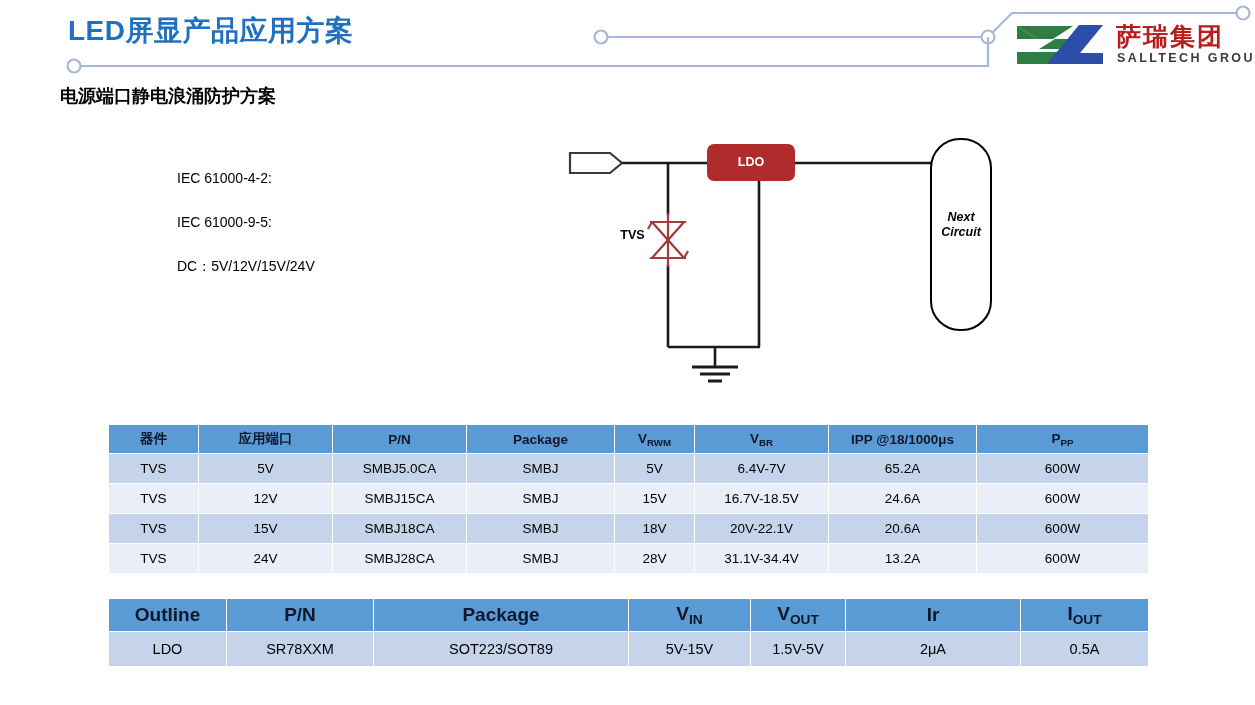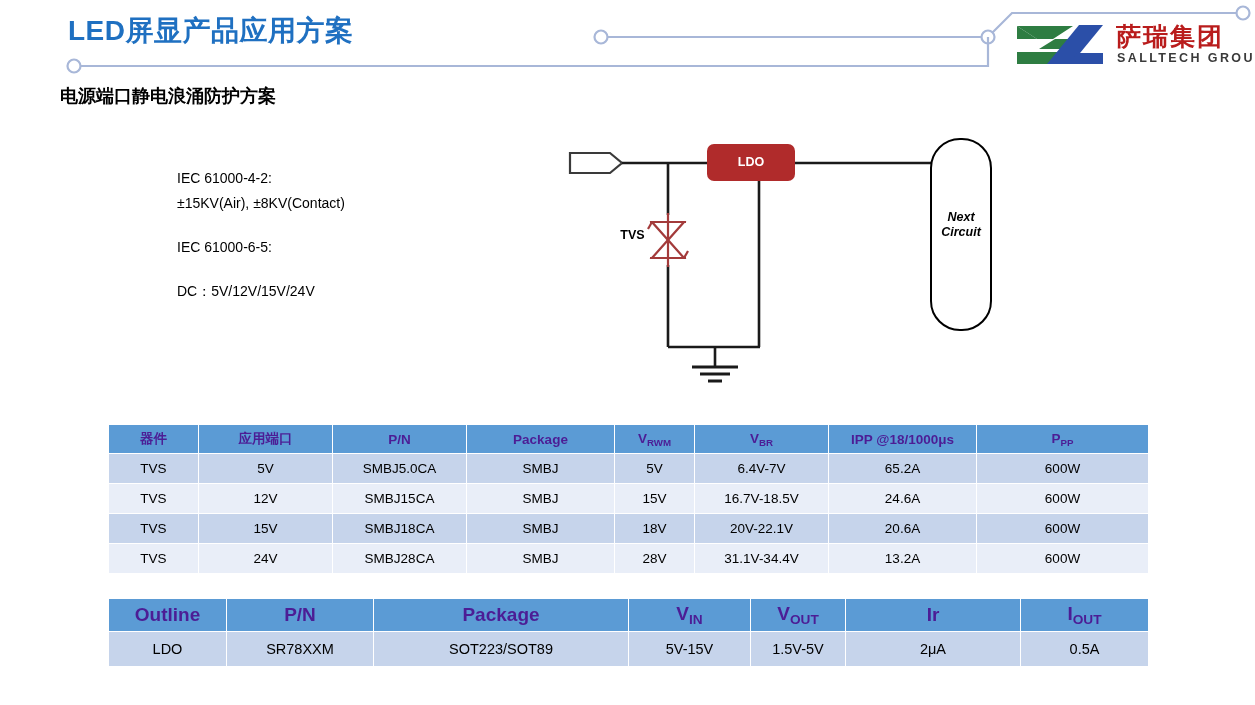--- a/index.html
+++ b/index.html
@@ -169,21 +169,21 @@
 
   
   .data-table {
     position: absolute;
     border-collapse: collapse;
     table-layout: fixed;
     font-size: 13.5px;
   }
   .data-table th {
     background: #5B9BD5;
-    color: #4c1d95;
+    color: #0f172a;
     font-weight: bold;
     font-size: 13.5px;
     height: 28px;
     text-align: center;
     border: 1.5px solid #ffffff;
     padding: 0 2px;
   }
   .data-table td {
     text-align: center;
     height: 29px;
@@ -234,24 +234,23 @@
       <path d="M56,42 L90,42 L90,31 L64,31 Z" fill="#2B4FA8"></path>
     </svg>
     <div id="logo-cn">萨瑞集团</div>
     <div id="logo-en">SALLTECH GROUP</div>
   </div>
 </div>
 
 <div id="spec-block">
   <div class="spec-group">
     <div>IEC 61000-4-2:</div>
-    <div>±15KV(Air), ±8KV(Contact)</div>
   </div>
   <div class="spec-group">
-    <div>IEC 61000-6-5:</div>
+    <div>IEC 61000-9-5:</div>
   </div>
   <div class="spec-group">
     <div>DC：5V/12V/15V/24V</div>
   </div>
 </div>
 
 <div id="circuit-diagram">
 
   <svg viewBox="0 0 500 270" width="500" height="270" style="position:absolute;left:0;top:0;">
 

